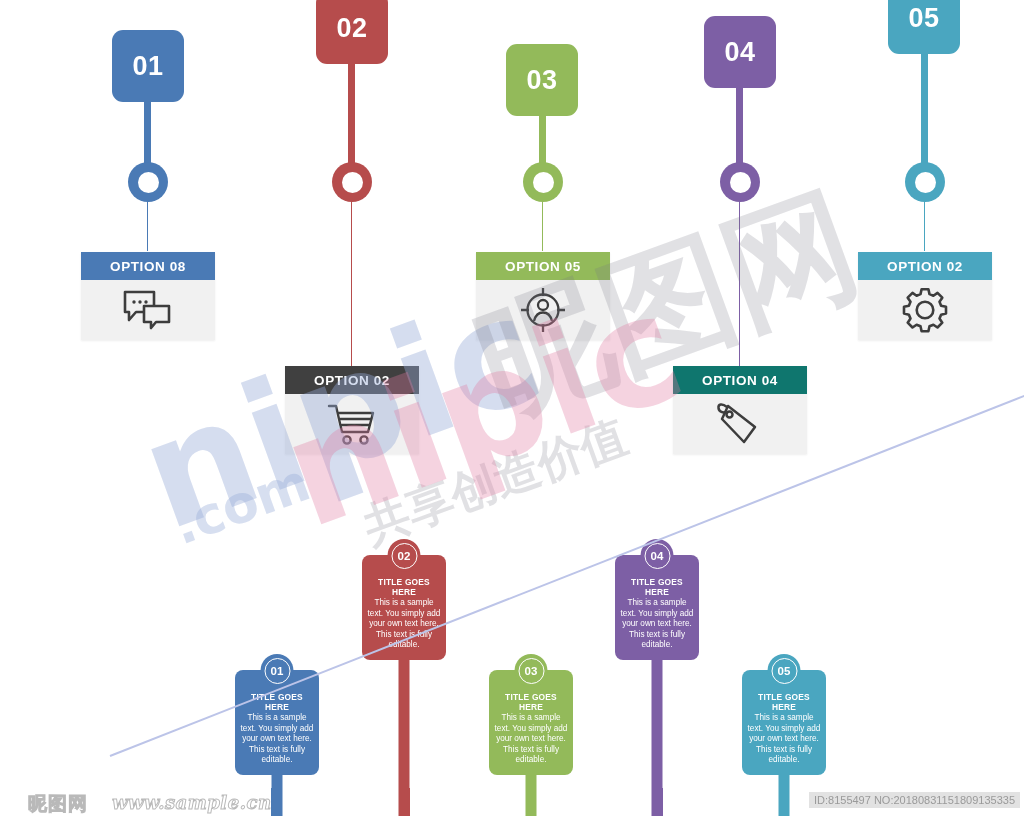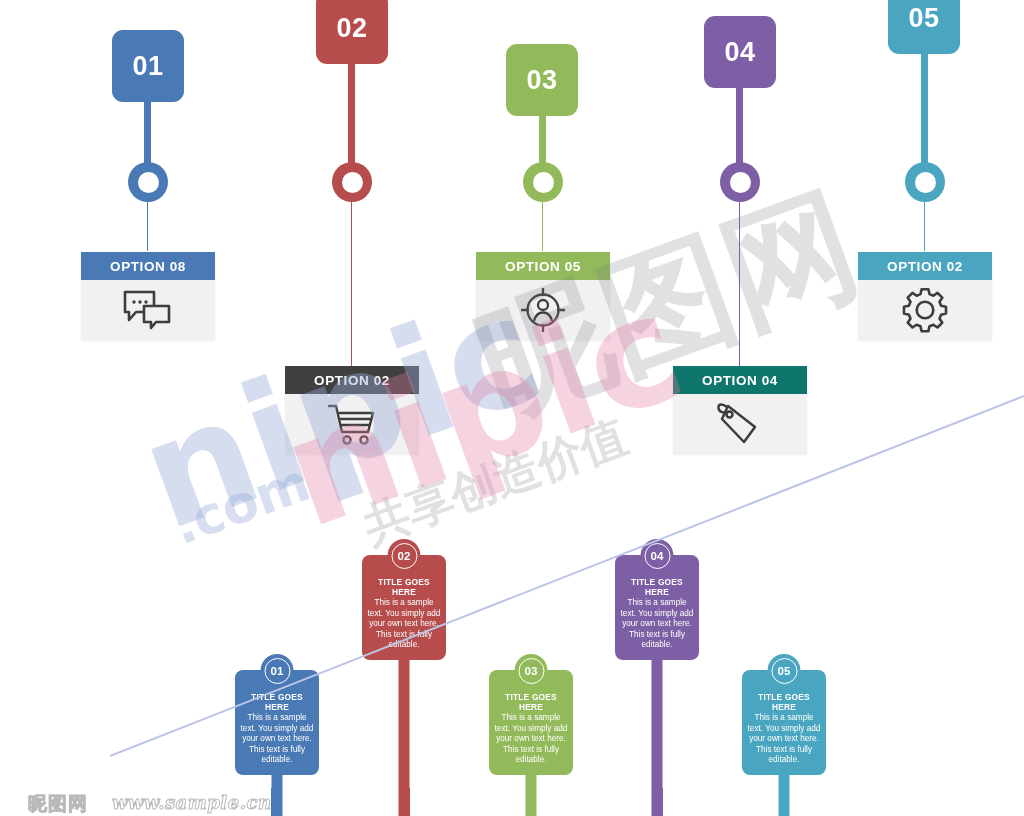--- a/index.html
+++ b/index.html
@@ -418,14 +418,17 @@
   <div class="footer-bar" style="left:526px; background:#93ba5a;"></div>
   <div class="footer-bar" style="left:653px; background:#7d5fa5;"></div>
   <div class="footer-bar" style="left:779px; background:#4aa6c0;"></div>
 
   <div class="footer-logo">
     <span>昵图网</span>
   </div>
   <div class="footer-url">
     <span>www.sample.cn</span>
   </div>
+  <div class="footer-id">
+    <span>ID:8155497 NO:20180831151809135335</span>
+  </div>
 
 </div>
 
 </body></html>

